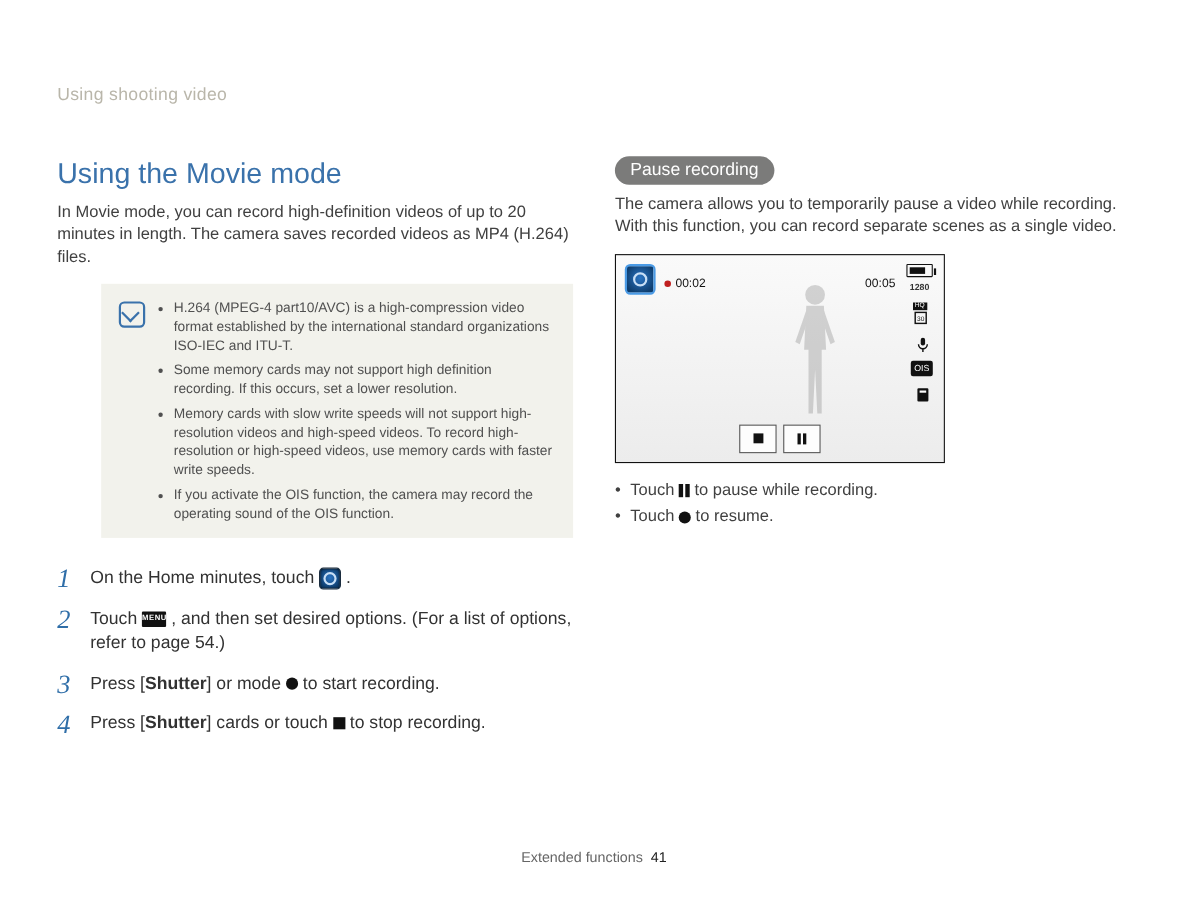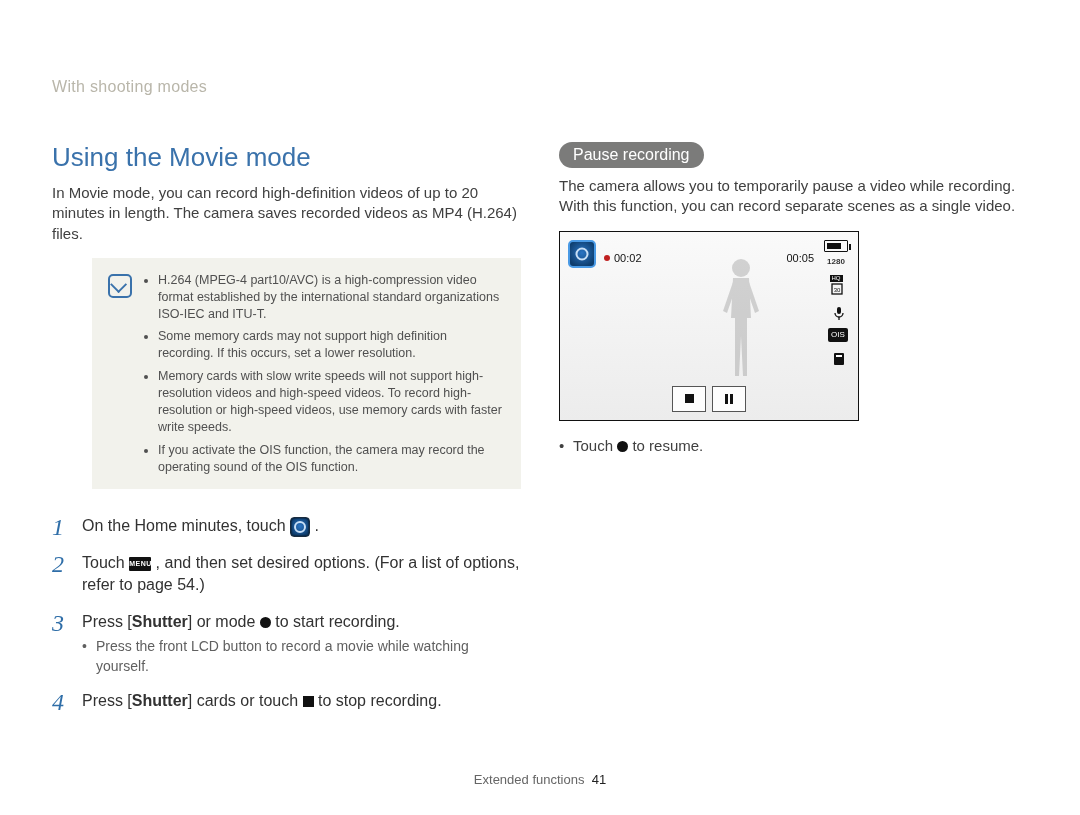--- a/index.html
+++ b/index.html
@@ -273,21 +273,21 @@
     text-align:center;
     font-size:13px;
     color:#666;
   }
   .footer .pg { color:#222; }
   b { font-weight:bold; }
 </style>
 </head>
 <body>
 
-<div class="breadcrumb">With shooting modes</div>
+<div class="breadcrumb">Using shooting video</div>
 
 <div class="columns">
 
   <div class="col">
     <h1>Using the Movie mode</h1>
     <p class="intro">In Movie mode, you can record high-definition videos of up to 20 minutes in length. The camera saves recorded videos as MP4 (H.264) files.</p>
 
     <div class="notebox">
       <div class="note-icon"></div>
       <ul>
@@ -306,21 +306,20 @@
       </li>
       <li>
         <span>Touch </span>
         <span class="icon-menu-small">MENU</span>
         <span>, and then set desired options. (For a list of options, refer to page 54.)</span>
       </li>
       <li>
         <span>Press [</span><b>Shutter</b><span>] or mode </span>
         <span class="icon-dot"></span>
         <span> to start recording.</span>
-        <div class="sub">Press the front LCD button to record a movie while watching yourself.</div>
       </li>
       <li>
         <span>Press [</span><b>Shutter</b><span>] cards or touch </span>
         <span class="icon-square"></span>
         <span> to stop recording.</span>
       </li>
     </ol>
   </div>
 
   <div class="col">
@@ -371,20 +370,28 @@
               <span></span>
               <span></span>
             </div>
           </div>
       </div>
     </div>
 
     <ul class="post-list">
       <li>
         <span>Touch </span>
+        <span class="icon-pause-glyph">
+            <span></span>
+            <span></span>
+          </span>
+        <span> to pause while recording.</span>
+      </li>
+      <li>
+        <span>Touch </span>
         <span class="icon-dot"></span>
         <span> to resume.</span>
       </li>
     </ul>
   </div>
 </div>
 
 <div class="footer">
   <span>Extended functions</span>&nbsp;&nbsp;<span class="pg">41</span>
 </div>

